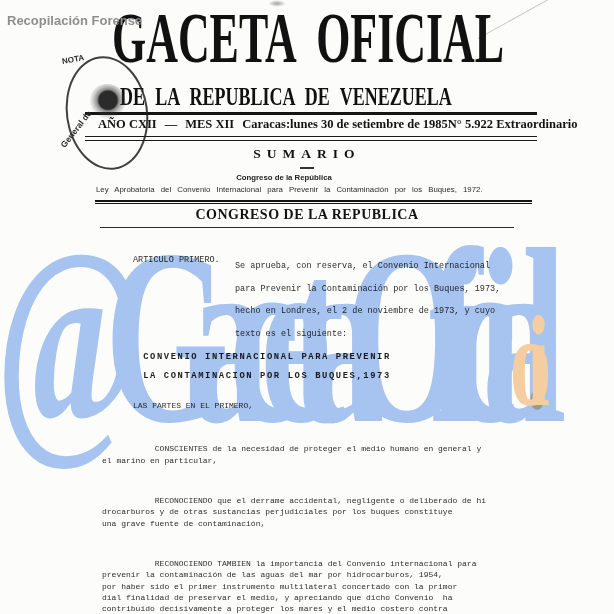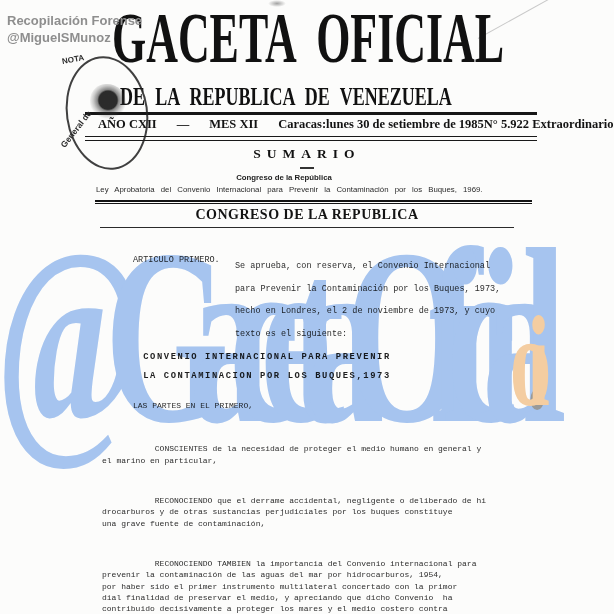--- a/index.html
+++ b/index.html
@@ -31,21 +31,21 @@
     white-space:nowrap;word-spacing:8px;
     transform:scaleX(0.72);transform-origin:left top;
     color:#111;z-index:2;
   }
   .rule-a{left:85px;top:112px;width:452px;height:2.5px;background:#161616;}
   .edition{
     left:98px;top:117px;width:434px;height:15px;
     display:flex;justify-content:space-between;align-items:baseline;
     font-weight:700;font-size:12.5px;white-space:nowrap;color:#131313;
   }
-  .edition .grp{display:flex;gap:20px;}
+  .edition .grp{display:flex;gap:8px;}
   .rule-b{left:85px;top:136px;width:452px;height:5px;
     border-top:1.5px solid #191919;border-bottom:1.5px solid #191919;box-sizing:border-box;}
   
   .sumario-heading{
     left:0;top:146px;width:614px;text-align:center;
     font-weight:700;font-size:13.5px;letter-spacing:6px;color:#111;
   }
   .sumario-dash{left:300px;top:167px;width:14px;height:1.5px;background:#333;}
   .sumario-org{
     left:0;top:173px;width:568px;text-align:center;
@@ -124,21 +124,20 @@
   .smudge{
     left:268px;top:0px;width:18px;height:7px;
     background:radial-gradient(ellipse, rgba(90,90,90,.55), transparent 70%);
   }
 </style>
 </head>
 <body>
 
 <div class="abs corner-wm">
   <div>Recopilación Forense</div>
-  <div>@MiguelSMunoz</div>
 </div>
 
 <div class="abs masthead-title">GACETA OFICIAL</div>
 <div class="abs masthead-subtitle">DE LA REPUBLICA DE VENEZUELA</div>
 <div class="abs rule-a"></div>
 
 <div class="abs edition">
   <span class="grp">
     <span>AÑO CXII</span>
     <span>—</span>
@@ -146,21 +145,21 @@
     <span>Caracas:</span>
   </span>
   <span>lunes 30 de setiembre de 1985</span>
   <span>N° 5.922 Extraordinario</span>
 </div>
 <div class="abs rule-b"></div>
 
 <div class="abs sumario-heading">SUMARIO</div>
 <div class="abs sumario-dash"></div>
 <div class="abs sumario-org">Congreso de la República</div>
-<div class="abs sumario-entry">Ley Aprobatoria del Convenio Internacional para Prevenir la Contaminación por los Buques, 1969.</div>
+<div class="abs sumario-entry">Ley Aprobatoria del Convenio Internacional para Prevenir la Contaminación por los Buques, 1972.</div>
 <div class="abs rule-c"></div>
 
 <div class="abs section-heading">CONGRESO DE LA REPUBLICA</div>
 <div class="abs rule-d"></div>
 
 <div class="abs tw article-label">ARTICULO PRIMERO.</div>
 <div class="abs tw article-text">Se aprueba, con reserva, el Convenio Internacional
 para Prevenir la Contaminación por los Buques, 1973,
 hecho en Londres, el 2 de noviembre de 1973, y cuyo
 texto es el siguiente:</div>

